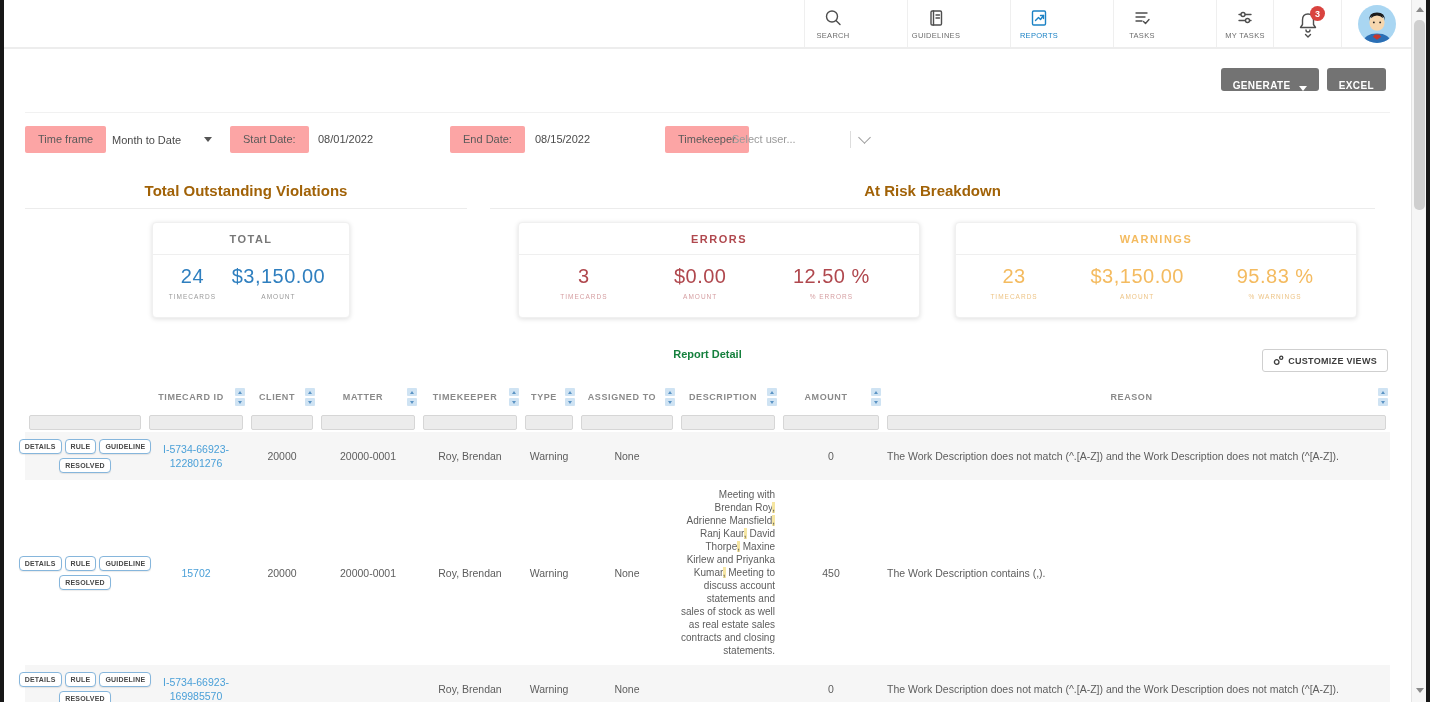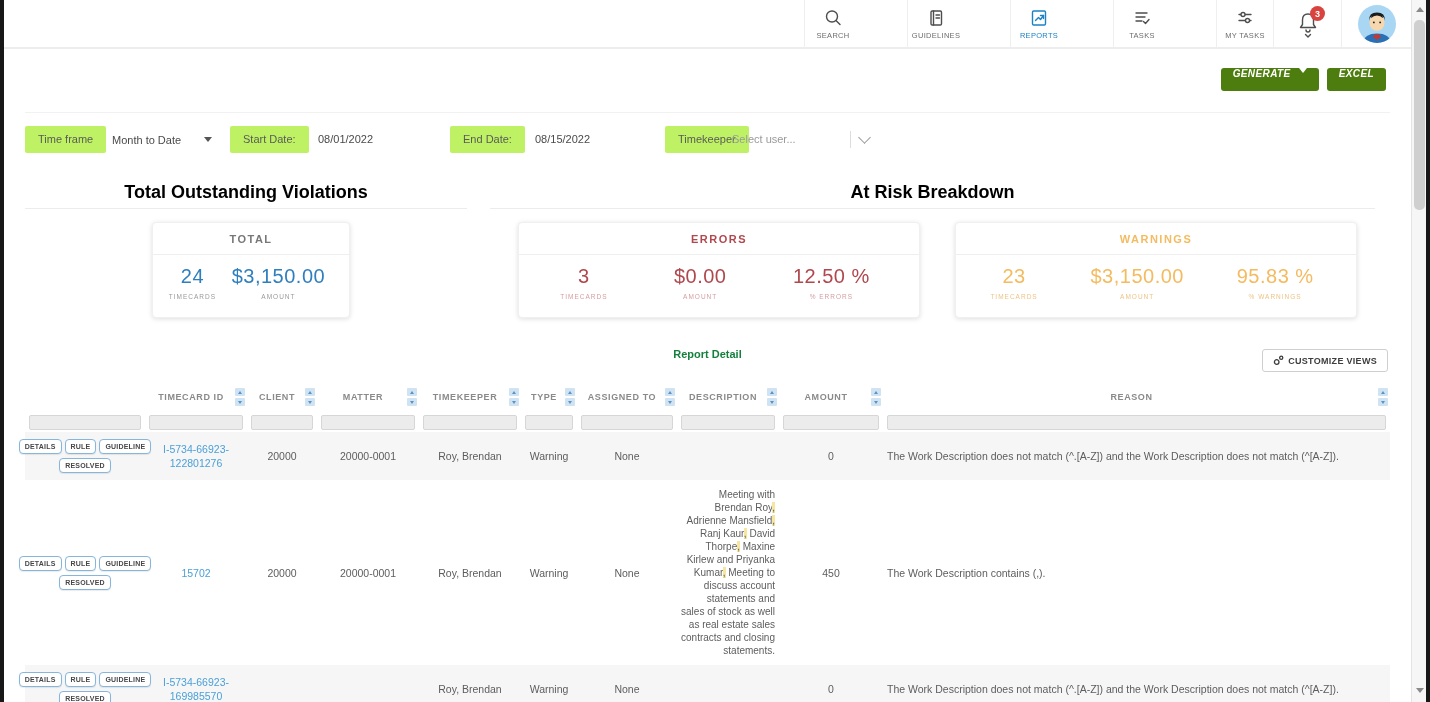--- a/index.html
+++ b/index.html
@@ -33,40 +33,40 @@
   .bell-wrap { width:68px; display:flex; align-items:center; justify-content:center;
     border-left:1px solid #efefef; position:relative; cursor:pointer; }
   .badge { position:absolute; top:6px; right:16px; min-width:15px; height:15px; border-radius:8px;
     background:#d9433f; color:#fff; font-size:9px; font-weight:bold; display:flex; align-items:center;
     justify-content:center; padding:0 3px; }
   .avatar-wrap { width:70px; display:flex; align-items:center; justify-content:center; border-left:1px solid #efefef; cursor:pointer; }
 
   
   .page-title { position:absolute; left:29px; top:62px; font-size:27px; color:#1e86c7; font-weight:500; }
   .title-buttons { position:absolute; right:44px; top:68px; display:flex; gap:8px; }
-  .btn-blue { background:#4d7c0f; color:#fff; border:none; border-radius:3px; height:23px;
+  .btn-blue { background:#737373; color:#fff; border:none; border-radius:3px; height:23px;
     font-size:10px; font-weight:bold; letter-spacing:0.4px; padding:0 12px; display:flex;
-    align-items:flex-start; gap:8px; cursor:pointer; font-family:"Liberation Sans", sans-serif;font-style:italic; }
+    align-items:flex-end; gap:8px; cursor:pointer; font-family:"Liberation Sans", sans-serif; }
   .dd-tri { width:0;height:0;border-left:4px solid transparent;border-right:4px solid transparent;border-top:5px solid #fff; }
   .title-divider { position:absolute; left:25px; right:40px; top:112px; border-top:1px solid #f1f1f1; }
 
   
-  .chip { position:absolute; top:126px; height:27px; line-height:27px; background:#bef264;
+  .chip { position:absolute; top:126px; height:27px; line-height:27px; background:#fca5a5;
     border-radius:2px; font-size:11px; color:#5a5a5a; padding:0 13px; }
   .fval { position:absolute; top:126px; height:27px; line-height:27px; font-size:11px; color:#4a4a4a; }
   .dropdown { position:absolute; top:126px; height:27px; display:flex; align-items:center;
     justify-content:space-between; cursor:pointer; }
   .dd-tri-dark { width:0;height:0;border-left:4px solid transparent;border-right:4px solid transparent;border-top:5px solid #555; }
   .tk-divider { position:absolute; top:131px; height:17px; border-left:1px solid #ddd; }
   .chev { width:9px; height:9px; border-right:1.6px solid #9a9a9a; border-bottom:1.6px solid #9a9a9a;
     transform:rotate(45deg); margin-top:-4px; }
   .placeholder { color:#9a9a9a; }
 
   
-  .sec-title { position:absolute; top:182px; text-align:center; font-size:18px; font-weight:600; color:#000000; }
+  .sec-title { position:absolute; top:182px; text-align:center; font-size:15px; font-weight:600; color:#a16207; }
   .sec-divider { position:absolute; top:208px; border-top:1px solid #ececec; }
   .card { position:absolute; top:222px; height:96px; background:#fff; border:1px solid #f0f0f0;
     border-radius:4px; box-shadow:0 1px 5px rgba(0,0,0,0.13); }
   .card-head { height:32px; display:flex; align-items:center; justify-content:center;
     border-bottom:1px solid #efefef; font-size:11px; font-weight:bold; letter-spacing:1.5px; }
   .card-body { display:flex; justify-content:space-around; padding:10px 16px 0 8px; }
   .stat { text-align:center; }
   .stat-value { font-size:20px; font-weight:500; letter-spacing:0.5px; }
   .stat-label { font-size:6.5px; letter-spacing:1px; margin-top:5px; color:#9a9a9a; }
   .card.total .card-head { color:#777; }

